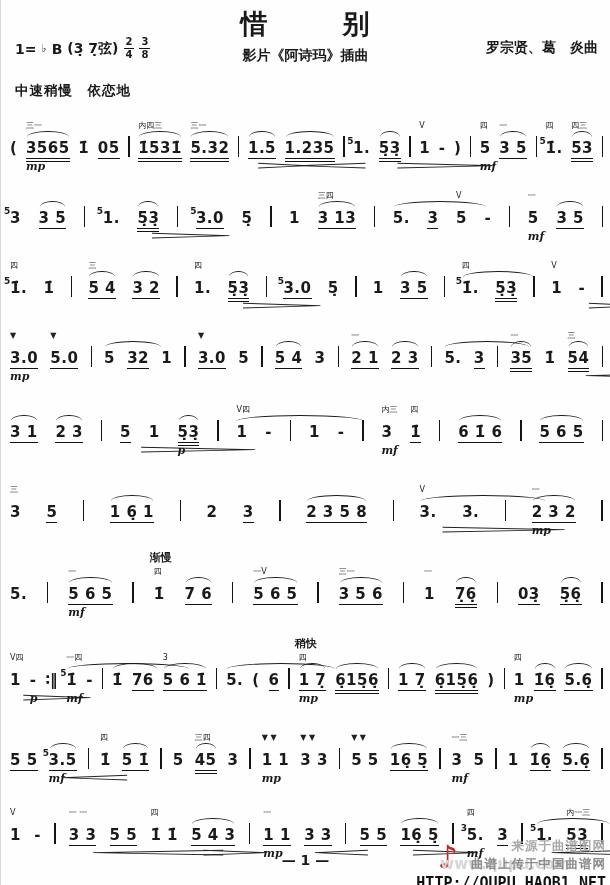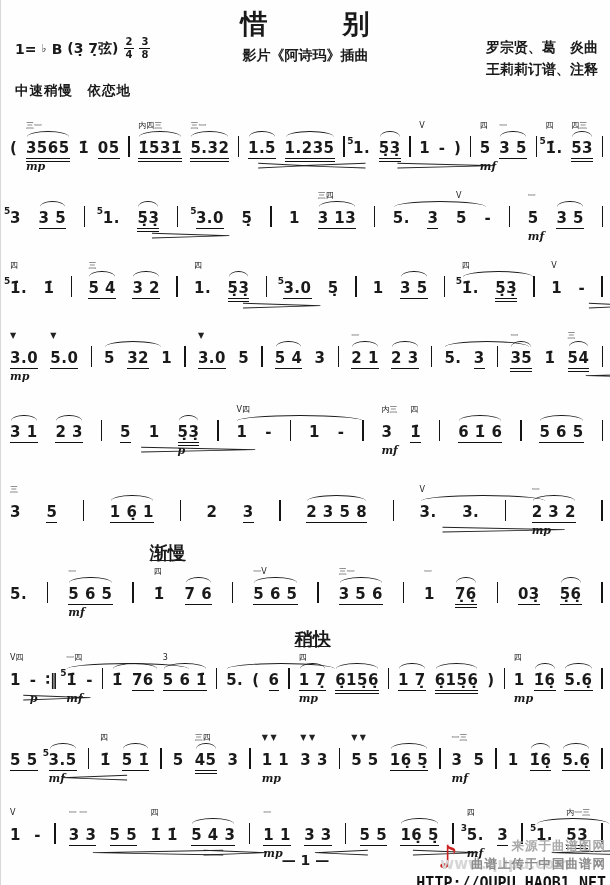--- a/index.html
+++ b/index.html
@@ -25,22 +25,22 @@
   .num{font-weight:bold;font-size:15px;line-height:1.15;letter-spacing:0.5px;white-space:nowrap;}
   .u1{border-bottom:1.6px solid #111;padding-bottom:1px;}
   .u2{border-bottom:4px double #111;padding-bottom:1px;}
   .rep .num{font-weight:bold;letter-spacing:0;}
   .barline{width:1.4px;height:21px;background:#151515;margin:0 1px;align-self:flex-end;}
   .grace{position:absolute;right:98%;bottom:58%;font-size:9px;font-weight:bold;}
   .slur{position:absolute;bottom:99%;margin-bottom:1px;left:1px;right:1px;height:5px;
         border-top:1.4px solid #1a1a1a;border-radius:50% 50% 0 0/100% 100% 0 0;}
   .above{position:absolute;bottom:100%;margin-bottom:8px;left:0;font-size:8px;line-height:1;
          white-space:nowrap;color:#222;font-weight:normal;}
-  .tempo-mark{position:absolute;bottom:100%;margin-bottom:19px;left:-4px;font-size:18px;
-         font-weight:bold;white-space:nowrap;text-decoration:underline;}
+  .tempo-mark{position:absolute;bottom:100%;margin-bottom:19px;left:-4px;font-size:11px;
+         font-weight:bold;white-space:nowrap;}
   .below{position:absolute;top:100%;margin-top:4px;left:0;
          font-family:"DejaVu Serif",serif;font-style:italic;font-weight:bold;font-size:11px;line-height:1;}
   .hp{position:absolute;top:100%;margin-top:2px;left:2px;font-size:13px;line-height:1;
       color:#222;transform-origin:left center;font-weight:400;}
   
   .pagenum{position:absolute;top:852px;left:0;right:0;text-align:center;font-size:14px;font-weight:bold;}
   .clef{position:absolute;right:152px;top:838px;font-size:32px;color:#cc2222;font-weight:bold;}
   .wm{position:absolute;right:4px;top:838px;text-align:right;}
   .wm1{color:#a9a9a9;font-size:12.5px;font-weight:bold;letter-spacing:1px;}
   .wm2{color:#8b8b8b;font-size:12.5px;font-weight:bold;letter-spacing:1px;margin-top:1px;}
@@ -70,21 +70,20 @@
     <span class="frac">
       <span class="n">3</span>
       <span class="d">8</span>
     </span>
   </div>
 
   <div class="subtitle">影片《阿诗玛》插曲</div>
 
   <div class="credits">
     <div>罗宗贤、葛　炎曲</div>
-    <div>王莉莉订谱、注释</div>
   </div>
 
   <div class="tempo-expr">中速稍慢　依恋地</div>
 
   <div class="score">
       <div class="system" style="top: 133px;">
         <span class="tok"><span class="num">(</span></span>
         <span class="tok"><span class="num u2">3565</span><span class="slur"></span><span class="above">三一</span><span class="below">mp</span></span>
         <span class="tok"><span class="num">1̇</span></span>
         <span class="tok"><span class="num u1">05</span></span>

